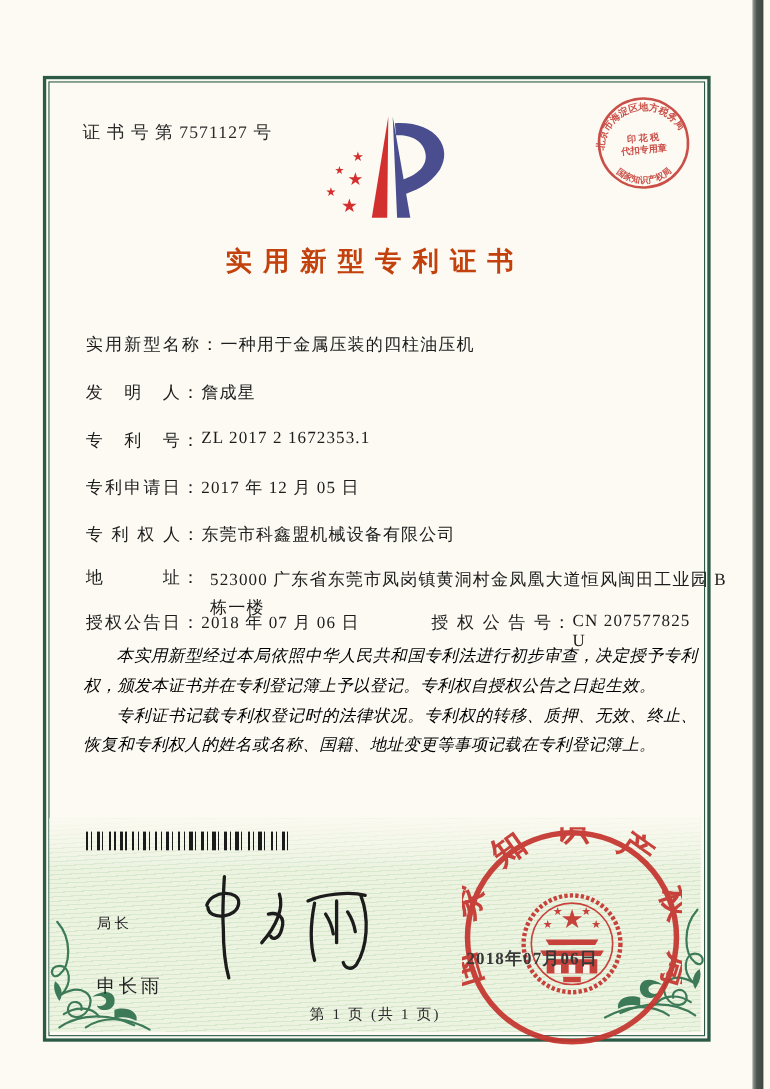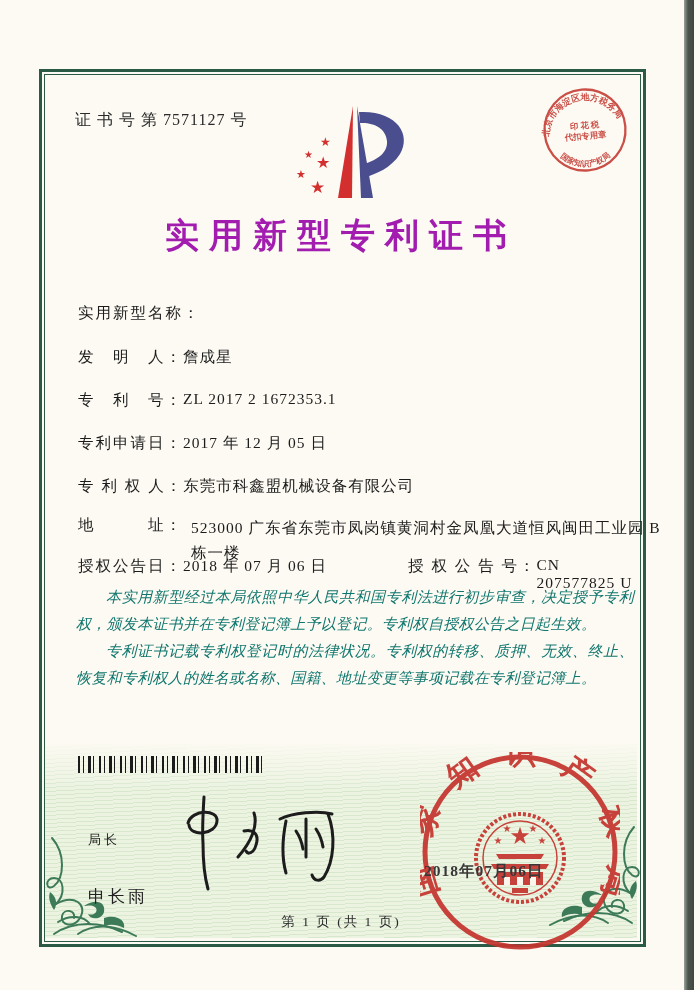--- a/index.html
+++ b/index.html
@@ -18,31 +18,31 @@
   
   .guilloche{
     left:45px;top:744px;width:592px;height:194px;
     background-image:
       linear-gradient(180deg, rgba(252,250,242,0.95) 0px, rgba(252,250,242,0) 46px),
       repeating-linear-gradient(177deg,#ecf3e1 0px,#ecf3e1 3px,#d8e8cd 3px,#d8e8cd 4px);
   }
   .cert-no{left:75px;top:110px;font-size:16px;letter-spacing:1px;color:#2a2a2a;}
   .logo{left:276px;top:98px;width:150px;height:108px;}
   .tax-stamp{left:541px;top:86px;width:88px;height:88px;transform:rotate(-5deg);opacity:.92;}
-  .title{left:45px;top:213px;width:592px;text-align:center;font-size:34px;font-weight:bold;
-         letter-spacing:10px;color:#a21caf;}
+  .title{left:45px;top:221px;width:592px;text-align:center;font-size:24px;font-weight:bold;
+         letter-spacing:10px;color:#c2410c;}
   .fields{left:78px;top:300px;width:560px;font-size:15.5px;}
   .frow{position:absolute;left:0;display:flex;align-items:flex-start;}
   .flabel{letter-spacing:2px;white-space:pre;color:#1c1c1c;}
   .fvalue{letter-spacing:1px;color:#1c1c1c;}
   .addr-val{width:472px;line-height:25px;margin-left:8px;}
-  .pair2{position:absolute;left:314px;top:0;display:flex;margin-left:16px;}
+  .pair2{position:absolute;left:314px;top:0;display:flex;}
   .body-text{left:76px;top:584px;width:558px;}
   .body-text p{margin:0;font-size:15px;line-height:27px;text-indent:2em;text-align:justify;
-               font-style:italic;color:#0f766e;letter-spacing:0.3px;}
+               font-style:italic;color:#000000;letter-spacing:0.3px;}
   .barcode{left:78px;top:756px;width:184px;height:17px;
     background:repeating-linear-gradient(90deg,#1b1b1b 0 2px,transparent 2px 5px,#1b1b1b 5px 6px,transparent 6px 10px,#1b1b1b 10px 13px,transparent 13px 15px,#1b1b1b 15px 16px,transparent 16px 21px);}
   .sig-title{left:88px;top:831px;font-size:13px;letter-spacing:3px;color:#222;}
   .sig-name{left:88px;top:861px;font-size:17px;letter-spacing:3px;color:#222;margin-top:24px;}
   .sig-hand{left:168px;top:782px;width:190px;height:112px;}
   .seal{left:420px;top:752px;width:200px;height:200px;opacity:.93;}
   .seal-date{left:424px;top:861px;font-size:15.5px;font-weight:bold;letter-spacing:1px;color:#383838;}
   .footer{left:45px;top:913px;width:592px;text-align:center;font-size:13.5px;letter-spacing:2px;color:#2a2a2a;}
   .orn-left{left:44px;top:834px;width:112px;height:106px;}
   .orn-right{left:530px;top:812px;width:112px;height:128px;transform:scaleX(-1);}
@@ -118,20 +118,21 @@
   <text font-size="9" fill="#c6413a" font-weight="bold">
     <textPath href="#taxBottom" startOffset="5">国家知识产权局</textPath>
   </text>
 </svg>
 
 <div class="abs title">实用新型专利证书</div>
 
 <div class="abs fields">
   <div class="frow" style="top:3px">
     <span class="flabel">实用新型名称：</span>
+    <span class="fvalue">一种用于金属压装的四柱油压机</span>
   </div>
   <div class="frow" style="top:47px">
     <span class="flabel">发　明　人：</span>
     <span class="fvalue">詹成星</span>
   </div>
   <div class="frow" style="top:90px">
     <span class="flabel">专　利　号：</span>
     <span class="fvalue">ZL 2017 2 1672353.1</span>
   </div>
   <div class="frow" style="top:133px">

